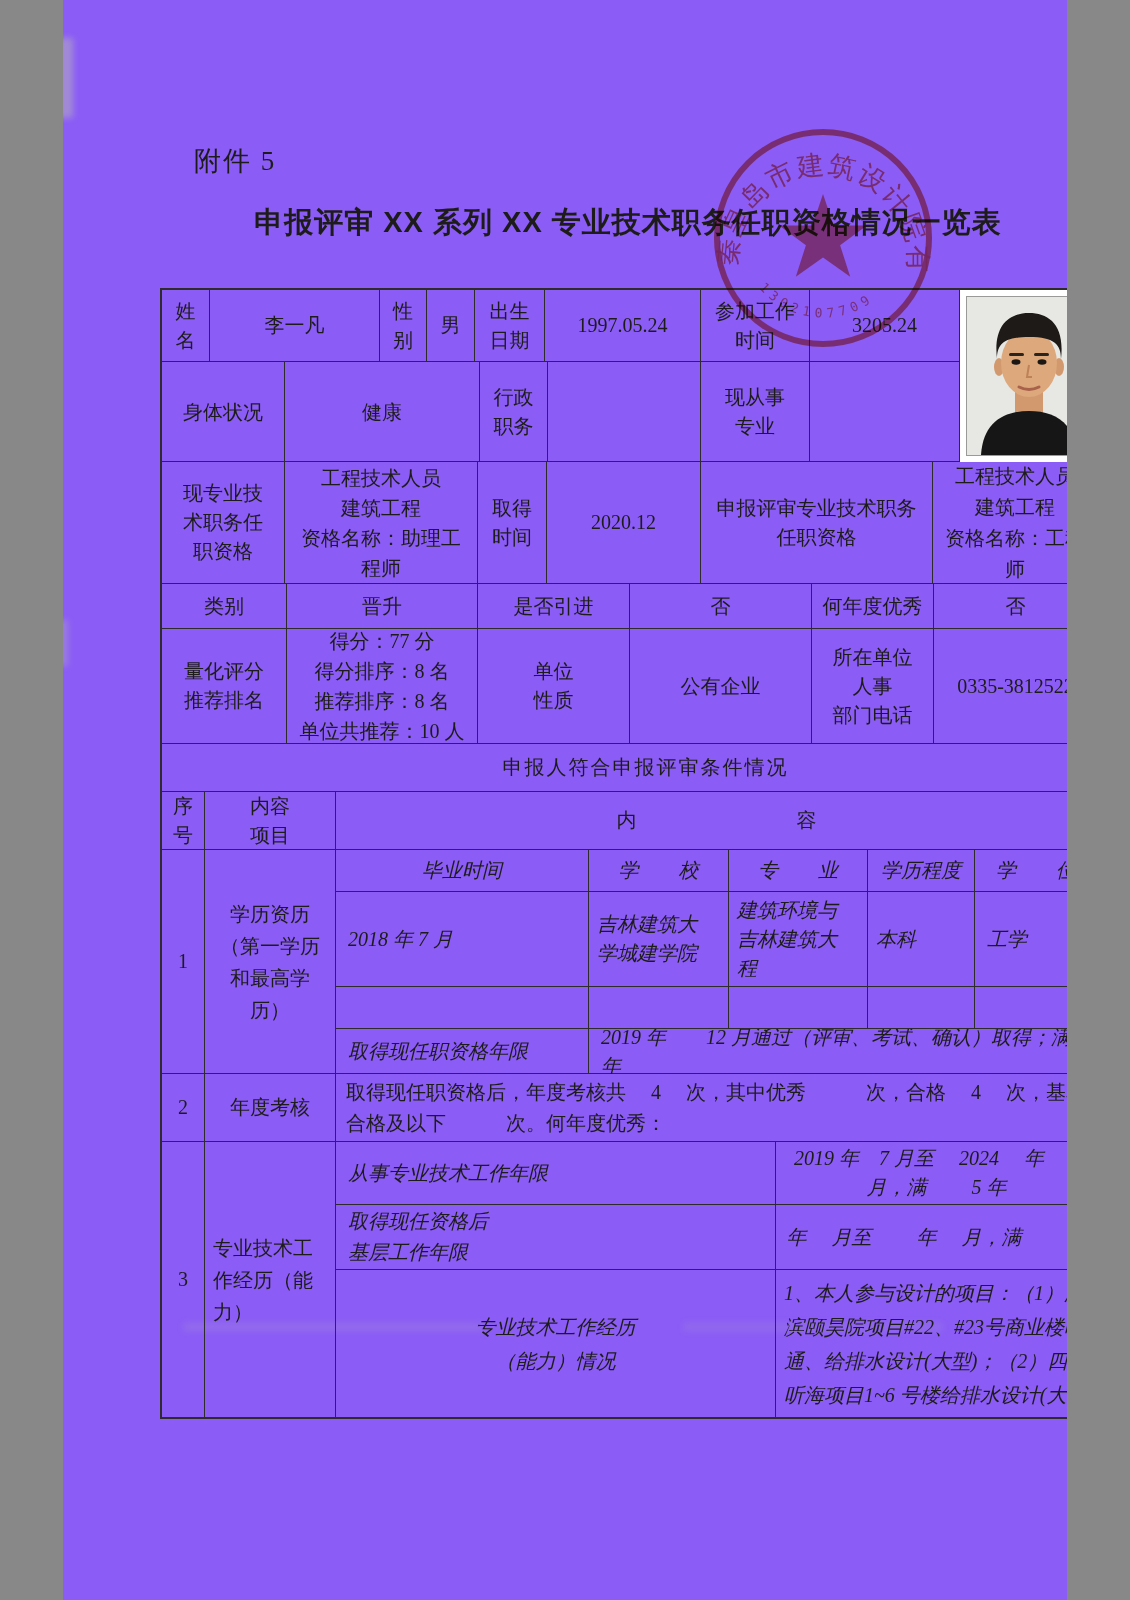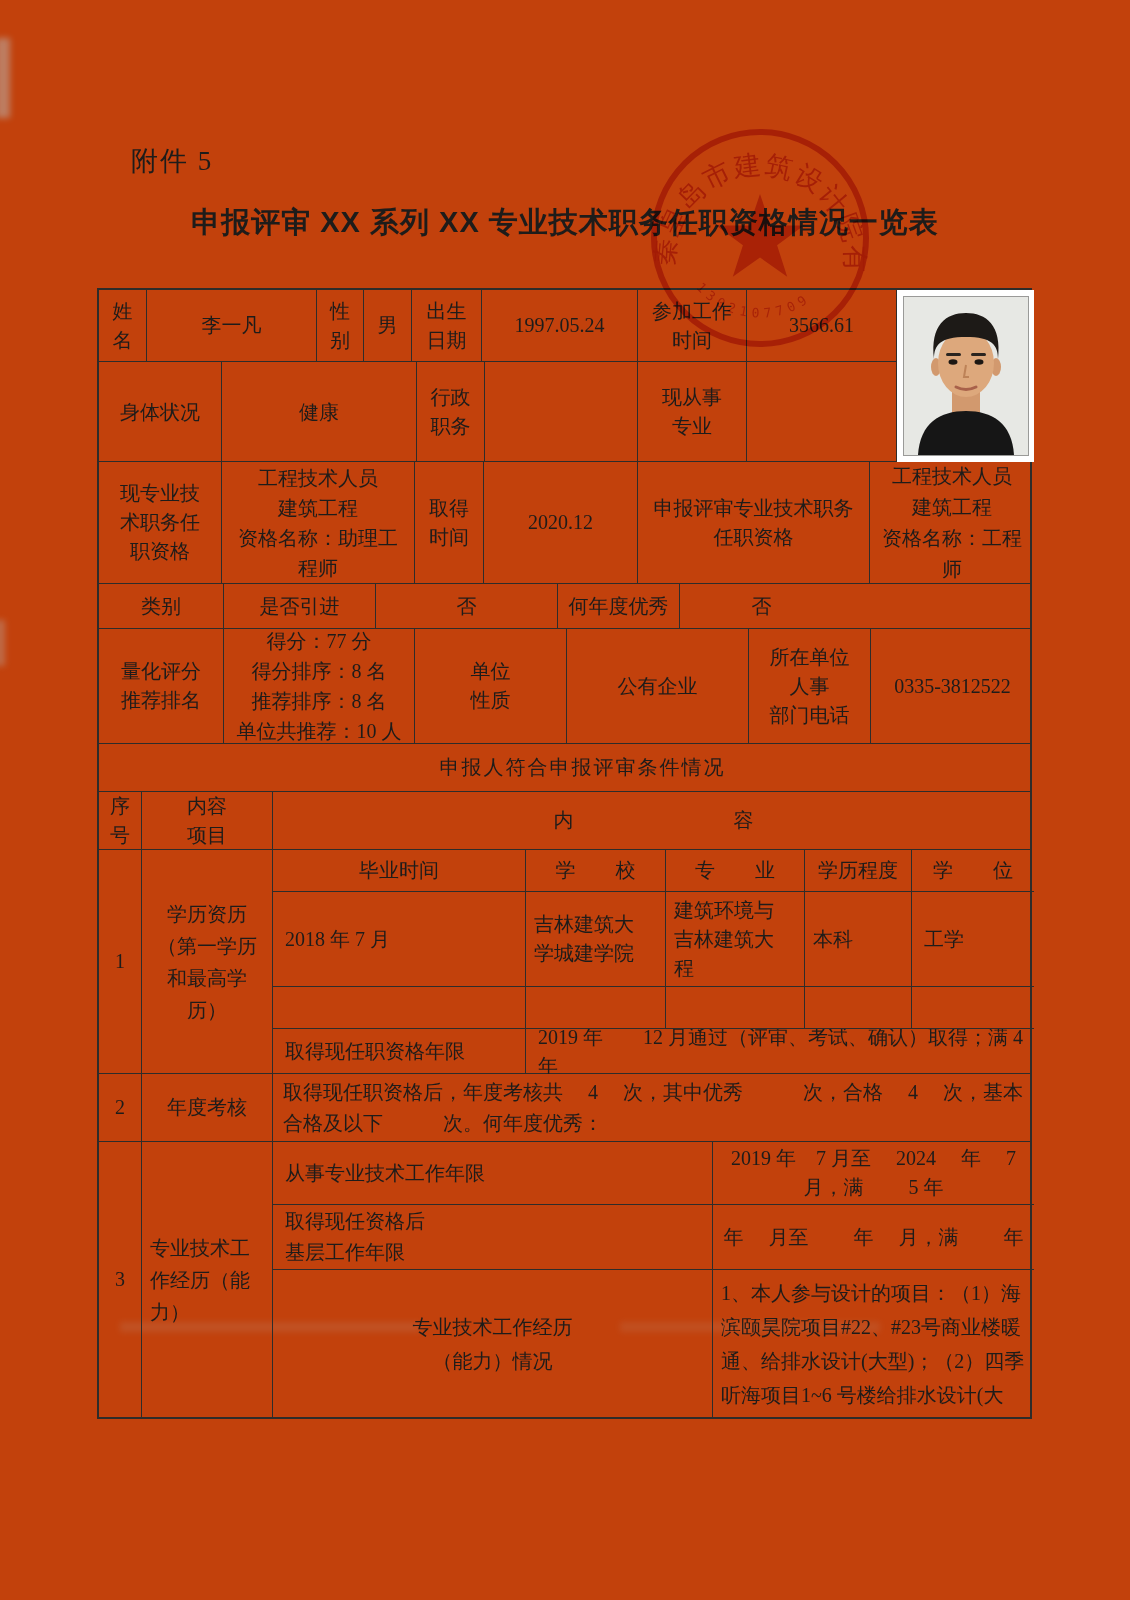--- a/index.html
+++ b/index.html
@@ -3,21 +3,21 @@
 <meta charset="utf-8">
 <style>
   :root{
     --ln:#2e2c2a;
     --txt:#1e1c1a;
     --red:#cc423c;
   }
   *{box-sizing:border-box;margin:0;padding:0;}
   html,body{background:#888;}
   .page{
-    position:relative;width:1130px;height:1600px;background:#c2410c;
+    position:relative;width:1004px;height:1600px;background:#8b5cf6;
     font-family:"Liberation Serif","DejaVu Serif",serif;color:var(--txt);
     overflow:hidden;margin:0 auto;
   }
   .pl{white-space:pre-line;}
   .attachment{position:absolute;left:131px;top:143px;font-size:27px;letter-spacing:2px;}
   .doc-title{position:absolute;left:0;top:203px;width:1130px;text-align:center;
     font-family:"Liberation Sans","DejaVu Sans",sans-serif;font-weight:bold;
     font-size:29px;letter-spacing:1px;}
   .subtitle{position:absolute;left:97px;top:253px;width:935px;display:flex;
     justify-content:center;align-items:flex-end;font-size:21px;letter-spacing:1px;}
@@ -29,21 +29,21 @@
   .tbl{position:absolute;left:97px;top:288px;width:935px;border:2.5px solid var(--ln);
     font-size:20px;line-height:1.45;}
   .r,.sub{display:flex;flex:none;border-bottom:1.6px solid var(--ln);}
   .r:last-child,.sub:last-child{border-bottom:none;}
   .c{flex:none;display:flex;align-items:center;justify-content:center;text-align:center;
     border-right:1.6px solid var(--ln);overflow:hidden;padding:2px 4px;}
   .c.noR{border-right:none;}
   .c.left{justify-content:flex-start;text-align:left;}
   .stack{display:flex;flex-direction:column;flex:none;}
   .stack .r:last-child{border-bottom:none;}
-  .colstack{display:flex;flex-direction:column;flex:none;}
+  .colstack{display:flex;flex-direction:column;flex:none;font-style:italic;}
   .colstack .sub:last-child{border-bottom:none;}
   .lsp{letter-spacing:2px;margin-left:16px;}
   
   .photo-cell{background:#fff;}
   .photo-frame{width:126px;height:160px;border:1px solid #9a9a98;background:#e6e7e3;}
   
   .stamp{position:absolute;left:638px;top:116px;width:244px;height:244px;
     mix-blend-mode:multiply;opacity:.82;pointer-events:none;}
   
   .smudge{position:absolute;background:#b9b9b6;filter:blur(3px);opacity:.5;}
@@ -79,21 +79,21 @@
 名</div>
           <div class="c" style="width:170px">李一凡</div>
           <div class="c pl" style="width:47px">性
 别</div>
           <div class="c" style="width:48px">男</div>
           <div class="c pl" style="width:70px">出生
 日期</div>
           <div class="c" style="width:156px">1997.05.24</div>
           <div class="c pl" style="width:109px">参加工作
 时间</div>
-          <div class="c" style="width:150px">3566.61</div>
+          <div class="c" style="width:150px">3205.24</div>
         </div>
         <div class="r" style="height:100px">
           <div class="c" style="width:123px">身体状况</div>
           <div class="c" style="width:195px">健康</div>
           <div class="c pl" style="width:68px">行政
 职务</div>
           <div class="c" style="width:153px"></div>
           <div class="c pl" style="width:109px">现从事
 专业</div>
           <div class="c" style="width:150px"></div>
@@ -143,20 +143,21 @@
       <div class="c" style="width:154px">2020.12</div>
       <div class="c pl" style="width:232px">申报评审专业技术职务
 任职资格</div>
       <div class="c pl noR" style="width:164px;line-height:1.55">工程技术人员
 建筑工程
 资格名称：工程师</div>
     </div>
 
     <div class="r" style="height:45px">
       <div class="c" style="width:125px">类别</div>
+      <div class="c" style="width:191px">晋升</div>
       <div class="c" style="width:152px">是否引进</div>
       <div class="c" style="width:182px">否</div>
       <div class="c" style="width:122px">何年度优秀</div>
       <div class="c noR" style="width:163px">否</div>
     </div>
 
     <div class="r" style="height:115px">
       <div class="c pl" style="width:125px">量化评分
 推荐排名</div>
       <div class="c" style="width:191px">

